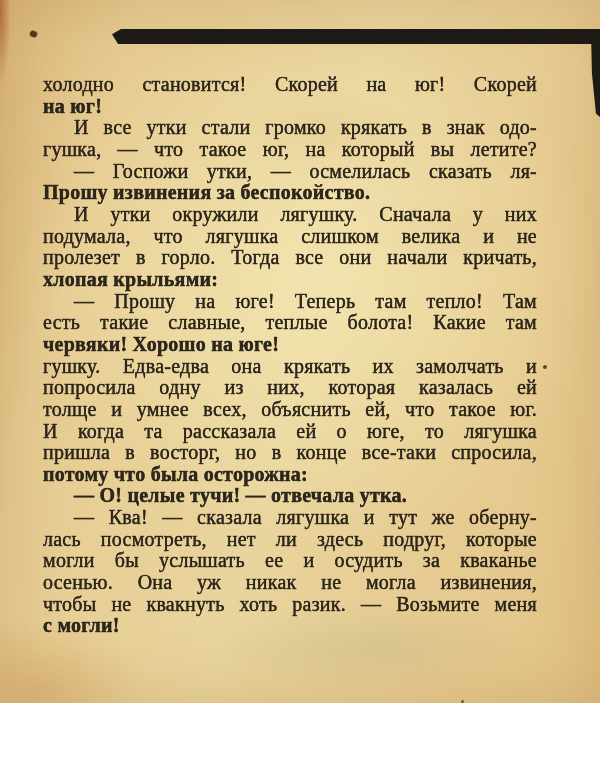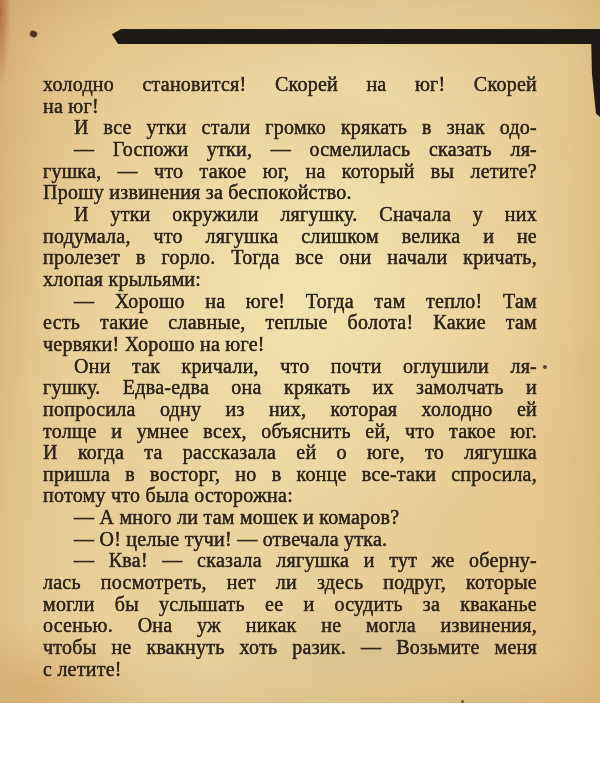--- a/index.html
+++ b/index.html
@@ -43,21 +43,21 @@
   .speck-3 { left: 461px; top: 700px; width: 3px; height: 3px; background: #6b5638; }
   .text-block {
     position: absolute; left: 43px; top: 74px; width: 494px;
     font-size: 20px; line-height: 21.66px;
     color: #2d261c;
     letter-spacing: 0.25px;
     -webkit-text-stroke: 0.4px rgba(45,38,28,0.85);
     text-shadow: 0 0 0.6px rgba(45,38,28,0.8);
   }
   .line { text-align: justify; text-align-last: justify; white-space: normal; }
-  .line.end { text-align-last: left; }
+  .line.end { text-align-last: left; font-weight: bold; }
   .line.indent { padding-left: 31px; }
   .page-number {
     position: absolute; left: 36px; top: 725px;
     font-size: 15px; font-weight: bold; color: #2d261c;
     -webkit-text-stroke: 0.3px rgba(45,38,28,0.8);
   }
 </style>
 </head>
 <body>
 
@@ -65,45 +65,43 @@
   <div class="edge-streak"></div>
 
   <div class="speck speck-1"></div>
   <div class="speck speck-2"></div>
   <div class="speck speck-3"></div>
 
   <div class="text-block">
       <div class="line">холодно становится! Скорей на юг! Скорей</div>
       <div class="line end">на юг!</div>
       <div class="line indent">И все утки стали громко крякать в знак одо-</div>
+      <div class="line">гушка, — что такое юг, на который вы летите?</div>
       <div class="line indent">— Госпожи утки, — осмелилась сказать ля-</div>
-      <div class="line">гушка, — что такое юг, на который вы летите?</div>
       <div class="line end">Прошу извинения за беспокойство.</div>
       <div class="line indent">И утки окружили лягушку. Сначала у них</div>
       <div class="line">подумала, что лягушка слишком велика и не</div>
       <div class="line">пролезет в горло. Тогда все они начали кричать,</div>
       <div class="line end">хлопая крыльями:</div>
-      <div class="line indent">— Хорошо на юге! Тогда там тепло! Там</div>
+      <div class="line indent">— Прошу на юге! Теперь там тепло! Там</div>
       <div class="line">есть такие славные, теплые болота! Какие там</div>
       <div class="line end">червяки! Хорошо на юге!</div>
-      <div class="line indent">Они так кричали, что почти оглушили ля-</div>
       <div class="line">гушку. Едва-едва она крякать их замолчать и</div>
-      <div class="line">попросила одну из них, которая холодно ей</div>
+      <div class="line">попросила одну из них, которая казалась ей</div>
       <div class="line">толще и умнее всех, объяснить ей, что такое юг.</div>
       <div class="line">И когда та рассказала ей о юге, то лягушка</div>
       <div class="line">пришла в восторг, но в конце все-таки спросила,</div>
       <div class="line end">потому что была осторожна:</div>
-      <div class="line indent end">— А много ли там мошек и комаров?</div>
       <div class="line indent end">— О! целые тучи! — отвечала утка.</div>
       <div class="line indent">— Ква! — сказала лягушка и тут же оберну-</div>
       <div class="line">лась посмотреть, нет ли здесь подруг, которые</div>
       <div class="line">могли бы услышать ее и осудить за кваканье</div>
       <div class="line">осенью. Она уж никак не могла извинения,</div>
       <div class="line">чтобы не квакнуть хоть разик. — Возьмите меня</div>
-      <div class="line end">с летите!</div>
+      <div class="line end">с могли!</div>
     </div>
 
   <div class="page-number">6</div>
 
   <div class="bar bar-top"></div>
   <div class="bar bar-right"></div>
   <div class="bar bar-bottom"></div>
 </div>
 
 </body></html>

